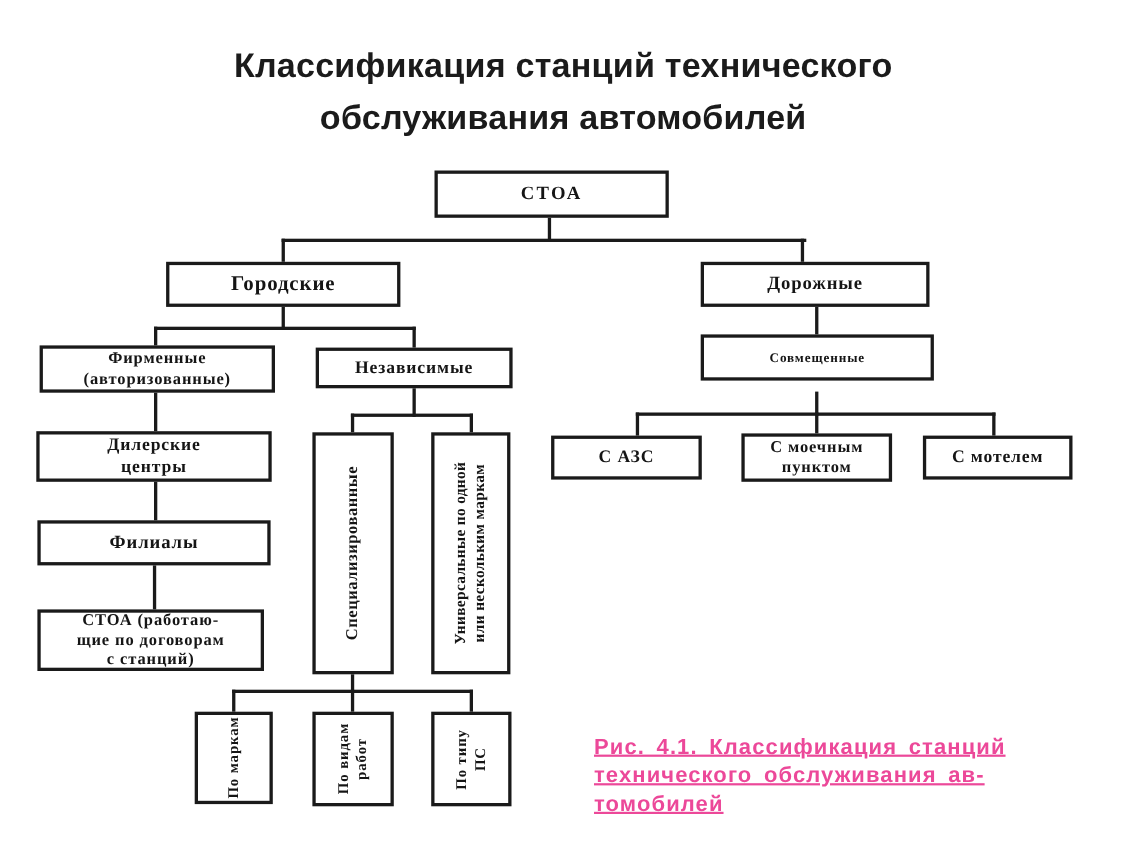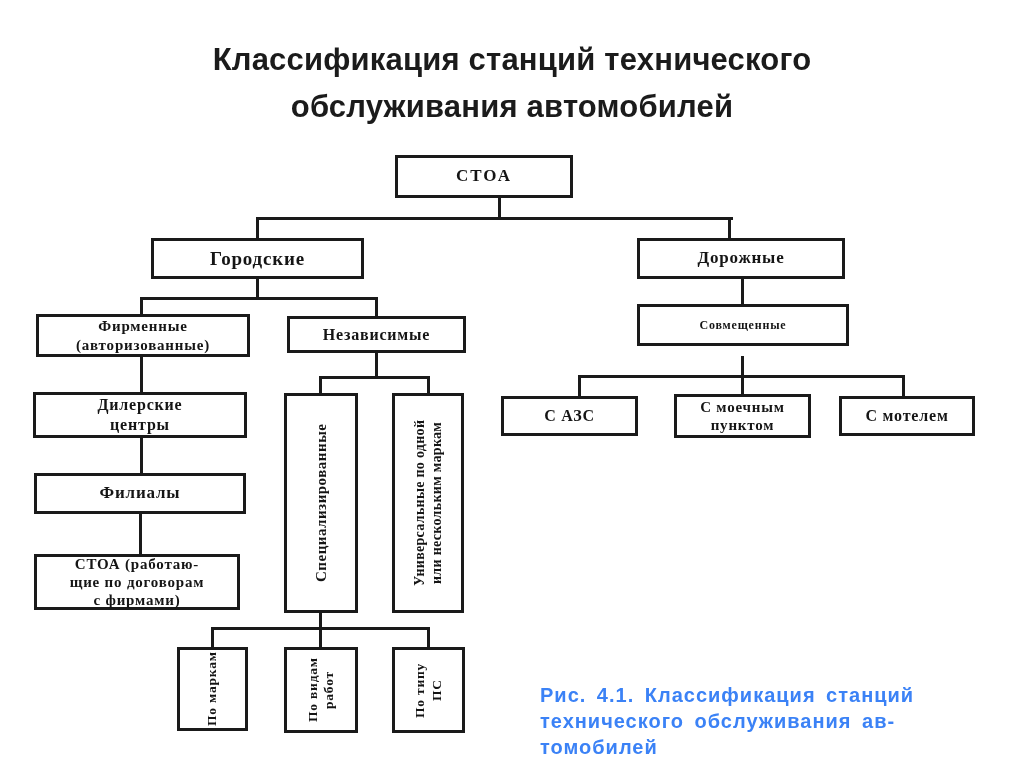--- a/index.html
+++ b/index.html
@@ -17,24 +17,24 @@
     position:absolute;box-sizing:border-box;border:3px solid #1a1a1a;background:#fff;
     display:flex;align-items:center;justify-content:center;text-align:center;
     font-weight:700;color:#151515;white-space:pre-line;line-height:1.22;
     letter-spacing:0.8px;
   }
   .vbox{
     writing-mode:vertical-rl;transform:rotate(180deg);
   }
   .line{position:absolute;background:#1a1a1a;}
   .caption{
-    position:absolute;left:540px;top:682px;width:460px;
+    position:absolute;left:540px;top:666px;width:460px;
     font-family:"Liberation Sans","DejaVu Sans",sans-serif;
-    font-weight:700;font-size:20px;line-height:26px;color:#3b82f6;
-    white-space:pre;letter-spacing:1px;word-spacing:4px;
+    font-weight:700;font-size:20px;line-height:26px;color:#ec4899;
+    white-space:pre;letter-spacing:1px;word-spacing:4px;text-decoration:underline;
   }
 </style>
 </head>
 <body>
 
 <div class="stage">
 
   <div class="slide-title">Классификация станций технического
 обслуживания автомобилей</div>
 
@@ -63,39 +63,39 @@
   <div class="line" style="left:319px;top:627px;width:3px;height:22px"></div>
   <div class="line" style="left:427px;top:627px;width:3px;height:22px"></div>
 
   <div class="line" style="left:741px;top:277px;width:3px;height:41px"></div>
   <div class="line" style="left:741px;top:356px;width:3px;height:22px"></div>
   <div class="line" style="left:578px;top:375px;width:327px;height:3px"></div>
   <div class="line" style="left:578px;top:375px;width:3px;height:23px"></div>
   <div class="line" style="left:741px;top:375px;width:3px;height:22px"></div>
   <div class="line" style="left:902px;top:375px;width:3px;height:23px"></div>
 
-  <div class="box" style="left:395px;top:155px;width:178px;height:43px;font-size:17px;letter-spacing:2px">СТОА</div>
+  <div class="box" style="left:395px;top:155px;width:213px;height:43px;font-size:17px;letter-spacing:2px">СТОА</div>
 
   <div class="box" style="left:151px;top:238px;width:213px;height:41px;font-size:19px">Городские</div>
 
   <div class="box" style="left:637px;top:238px;width:208px;height:41px;font-size:17px">Дорожные</div>
 
   <div class="box" style="left:36px;top:314px;width:214px;height:43px;font-size:15px">Фирменные
 (авторизованные)</div>
 
   <div class="box" style="left:287px;top:316px;width:179px;height:37px;font-size:16px">Независимые</div>
 
   <div class="box" style="left:33px;top:392px;width:214px;height:46px;font-size:16px">Дилерские
 центры</div>
 
   <div class="box" style="left:34px;top:473px;width:212px;height:41px;font-size:17px">Филиалы</div>
 
   <div class="box" style="left:34px;top:554px;width:206px;height:56px;font-size:15px">СТОА (работаю-
 щие по договорам
-с фирмами)</div>
+с станций)</div>
 
   <div class="box vbox" style="left:284px;top:393px;width:74px;height:220px;font-size:15px;letter-spacing:0.5px">Специализированные</div>
 
   <div class="box vbox" style="left:392px;top:393px;width:72px;height:220px;font-size:14px;letter-spacing:0.3px">Универсальные по одной
 или нескольким маркам</div>
 
   <div class="box" style="left:637px;top:304px;width:212px;height:42px;font-size:12px">Совмещенные</div>
 
   <div class="box" style="left:501px;top:396px;width:137px;height:40px;font-size:16px">С АЗС</div>
 

